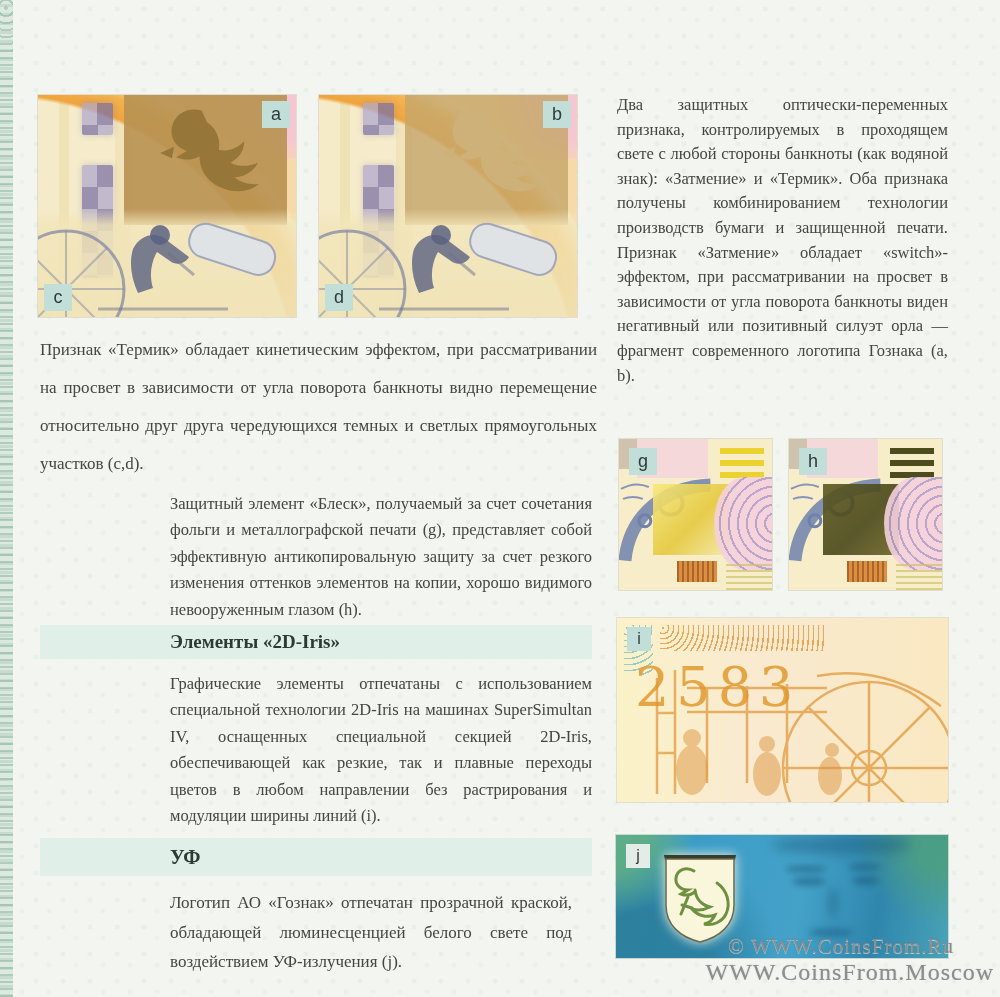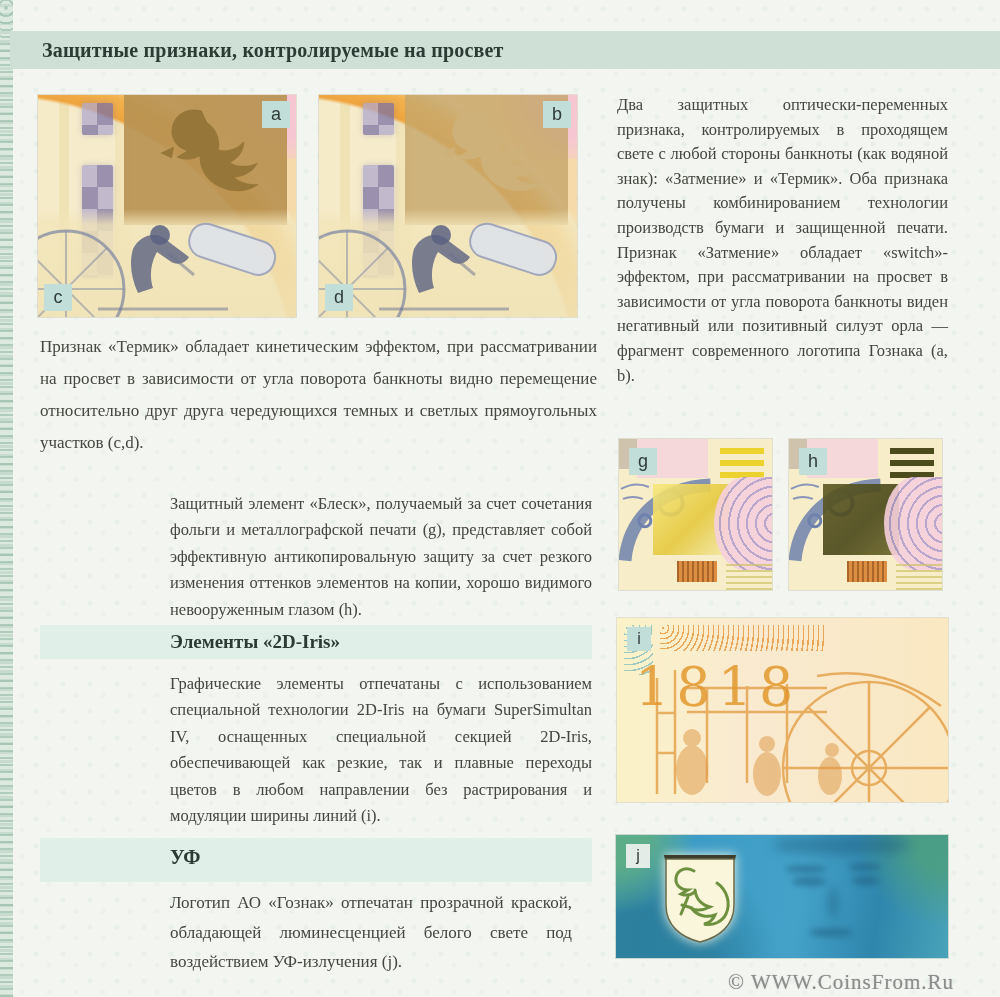--- a/index.html
+++ b/index.html
@@ -20,27 +20,27 @@
   .header-band{
     position:absolute;left:10px;top:31px;width:990px;height:38px;
     background:var(--header-band,#cfe0d6);
   }
   .page-title{
     padding-left:32px;line-height:38px;font-size:20px;font-weight:bold;
     color:var(--heading-text,#2c3c35);letter-spacing:.2px;
   }
   
   .para{position:absolute;color:var(--body-text,#45463f);text-align:justify;}
-  .caption{left:40px;top:331px;width:557px;font-size:17px;line-height:32px;}
+  .caption{left:40px;top:331px;width:557px;font-size:17px;line-height:38px;}
   .right-text{left:617px;top:93px;width:331px;font-size:16.5px;line-height:24.6px;}
   .sec-band{position:absolute;left:40px;width:552px;background:var(--section-band,#e0efe8);}
   .sec-heading{padding-left:130px;font-weight:bold;color:var(--heading-text,#2c3c35);}
   .band1{top:446px;height:34px}.band1 .sec-heading{line-height:34px;font-size:19px}
   .band2{top:625px;height:34px}.band2 .sec-heading{line-height:34px;font-size:19px}
-  .band3{top:838px;height:44px}.band3 .sec-heading{line-height:38px;font-size:20px}
+  .band3{top:838px;height:38px}.band3 .sec-heading{line-height:38px;font-size:20px}
   .sec1-para{left:170px;top:491px;width:422px;font-size:16.5px;line-height:26.4px;}
   .sec2-para{left:170px;top:671px;width:422px;font-size:16.5px;line-height:26.4px;}
   .sec3-para{left:170px;top:888px;width:402px;font-size:17px;line-height:29.5px;}
   
   .chip{
     position:absolute;width:28px;height:27px;z-index:9;
     background:var(--label-chip,#c2ded9);color:#2f3b38;
     font-family:"Liberation Sans",sans-serif;font-size:18px;line-height:27px;text-align:center;
   }
   .chip.tr{top:6px;right:6px}.chip.bl{bottom:6px;left:6px}
@@ -118,33 +118,30 @@
   .j-hair{left:47%;top:0;width:42%;height:16%;filter:blur(6px);opacity:.45;}
   .j-brow-l{left:51%;top:24%;width:42px;height:8px;}
   .j-brow-r{left:70%;top:23%;width:34px;height:8px;}
   .j-eye-l{left:53%;top:34%;width:34px;height:9px;}
   .j-eye-r{left:71%;top:33%;width:28px;height:9px;}
   .j-nose{left:64%;top:42%;width:10px;height:32px;filter:blur(5px);opacity:.4;}
   .j-mouth{left:58%;top:76%;width:44px;height:9px;opacity:.5;}
   .j-shield{position:absolute;left:44px;top:14px;width:80px;height:95px;filter:drop-shadow(0 0 6px rgba(255,255,235,.9));}
   
   .wm{position:absolute;color:var(--watermark-gray,#8d8d8d);font-family:"Liberation Serif",serif;z-index:20;
-      text-shadow:0 1px 0 rgba(255,255,255,.55), 0 0 1px rgba(90,90,90,.6);letter-spacing:1px;margin-top:36px;}
+      text-shadow:0 1px 0 rgba(255,255,255,.55), 0 0 1px rgba(90,90,90,.6);letter-spacing:1px;}
   .wm1{right:46px;top:934px;font-size:21px;}
   .wm2{right:6px;top:959px;font-size:24px;text-align:right;}
 </style>
 </head>
 <body>
 
 <div class="page">
   <div class="edge-strip"></div>
 
-  <div class="header-band">
-    <div class="page-title">Защитные признаки, контролируемые на просвет</div>
-  </div>
 
   <div class="fig-ab fig-a va">
     <div class="pink-corner"></div>
     <div class="tan-field">
       <svg viewBox="0 0 100 110">
         <path class="eagle" d="M46,8 c-14,-4 -26,4 -28,16 c-2,10 4,19 14,22 l-10,6 c8,3 15,3 22,-1 c0,10 4,18 11,24 c14,11 33,12 45,2 c-9,1 -17,-1 -23,-6 c10,-1 18,-6 22,-14 c-9,4 -18,4 -26,0 c8,-4 13,-11 13,-20 c-7,7 -15,10 -24,8 c2,-10 -2,-20 -11,-26 z"></path>
         <path class="eagle" d="M20,42 l-13,6 11,5 z"></path>
       </svg>
     </div>
     <div class="thread-seg seg1"></div>
@@ -225,26 +222,26 @@
     <div class="gh-foil"></div>
     <div class="gh-fan"></div>
     <div class="gh-orn"></div>
     <div class="gh-lines-br"></div>
     <div class="chip tl">h</div>
   </div>
 
   <div class="sec-band band2">
     <div class="sec-heading">Элементы «2D-Iris»</div>
   </div>
-  <div class="para sec2-para">Графические элементы отпечатаны с использованием специальной технологии 2D-Iris на бумаги SuperSimultan IV, оснащенных специальной секцией 2D-Iris, обеспечивающей как резкие, так и плавные переходы цветов в любом направлении без растрирования и модуляции ширины линий (i).</div>
+  <div class="para sec2-para">Графические элементы отпечатаны с использованием специальной технологии 2D-Iris на машинах SuperSimultan IV, оснащенных специальной секцией 2D-Iris, обеспечивающей как резкие, так и плавные переходы цветов в любом направлении без растрирования и модуляции ширины линий (i).</div>
 
   <div class="fig-i">
     <div class="i-teal-dots"></div>
     <div class="i-orange-dots"></div>
-    <div class="i-year">1818</div>
+    <div class="i-year">2583</div>
     <svg viewBox="0 0 331 184">
       <g fill="none" stroke="#e09434" stroke-width="2.5" opacity=".7">
         <path d="M40,60 V176 M58,52 V176 M40,95 H58 M40,135 H58"></path>
         <path d="M70,70 H210 M70,94 H210 M90,70 V165 M130,68 V165 M170,66 V165"></path>
         <path d="M200,58 q66,-12 124,30"></path>
         <circle cx="252" cy="150" r="86"></circle>
         <circle cx="252" cy="150" r="17"></circle>
         <path d="M252,64 V236 M166,150 H338 M191,89 L313,211 M191,211 L313,89"></path>
       </g>
       <g fill="#dd9643" opacity=".5">

